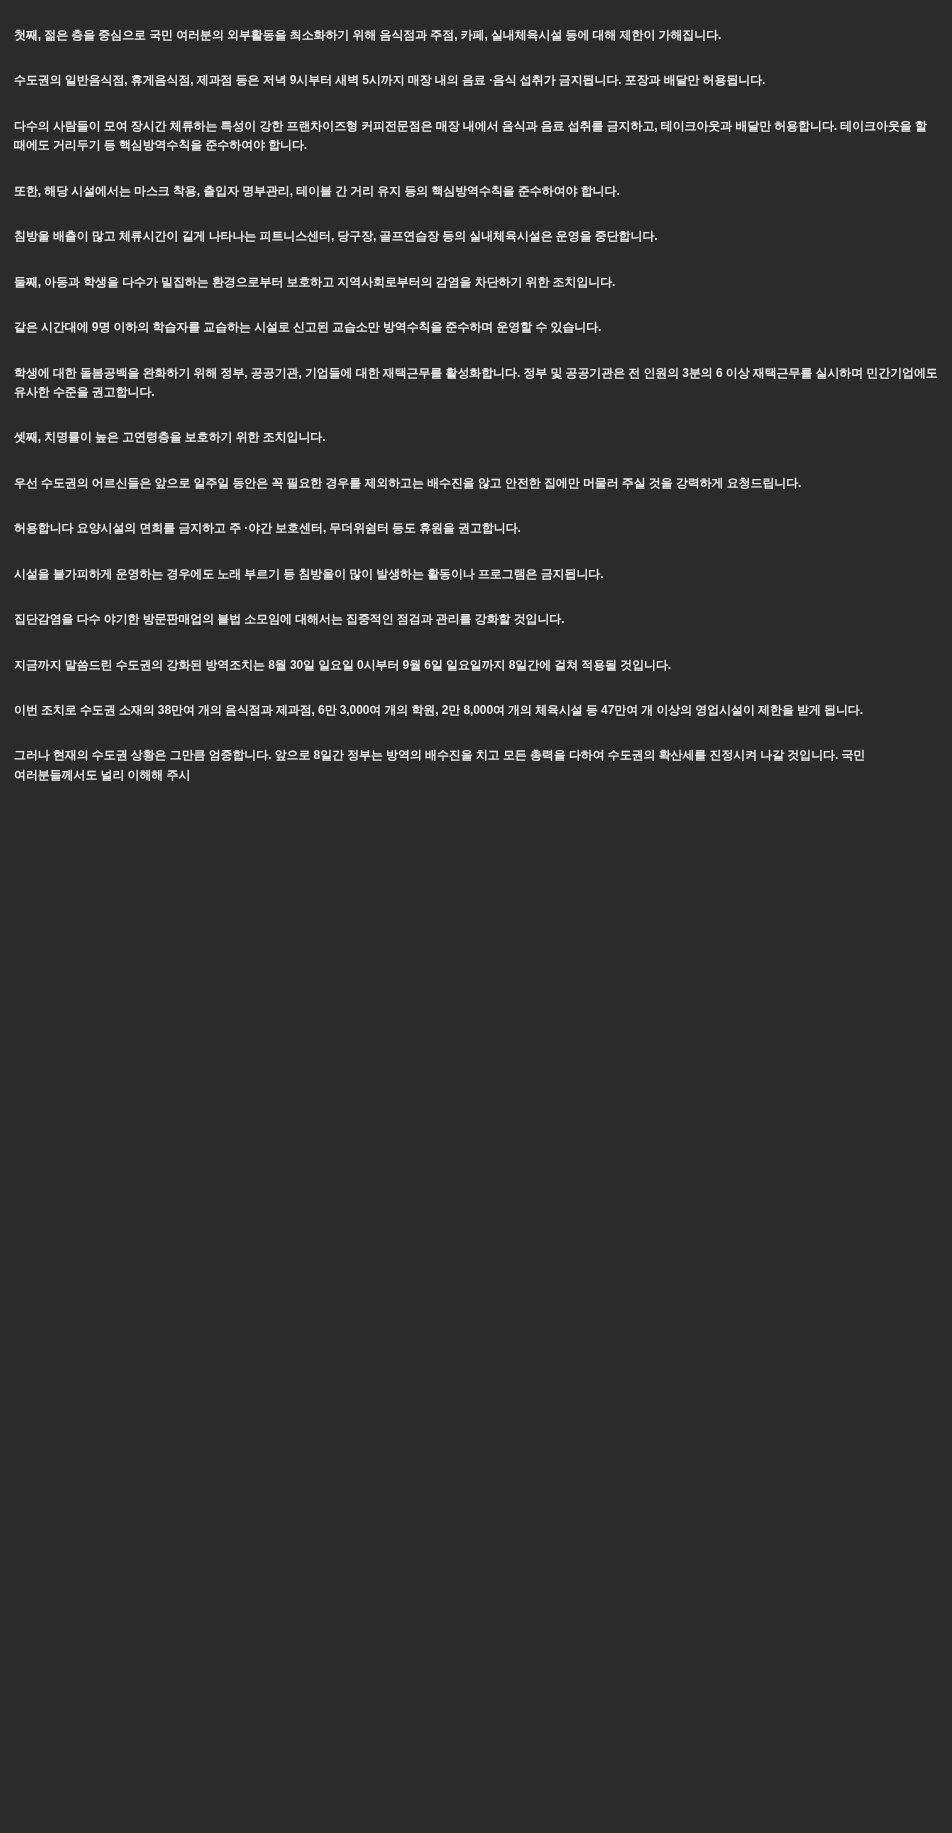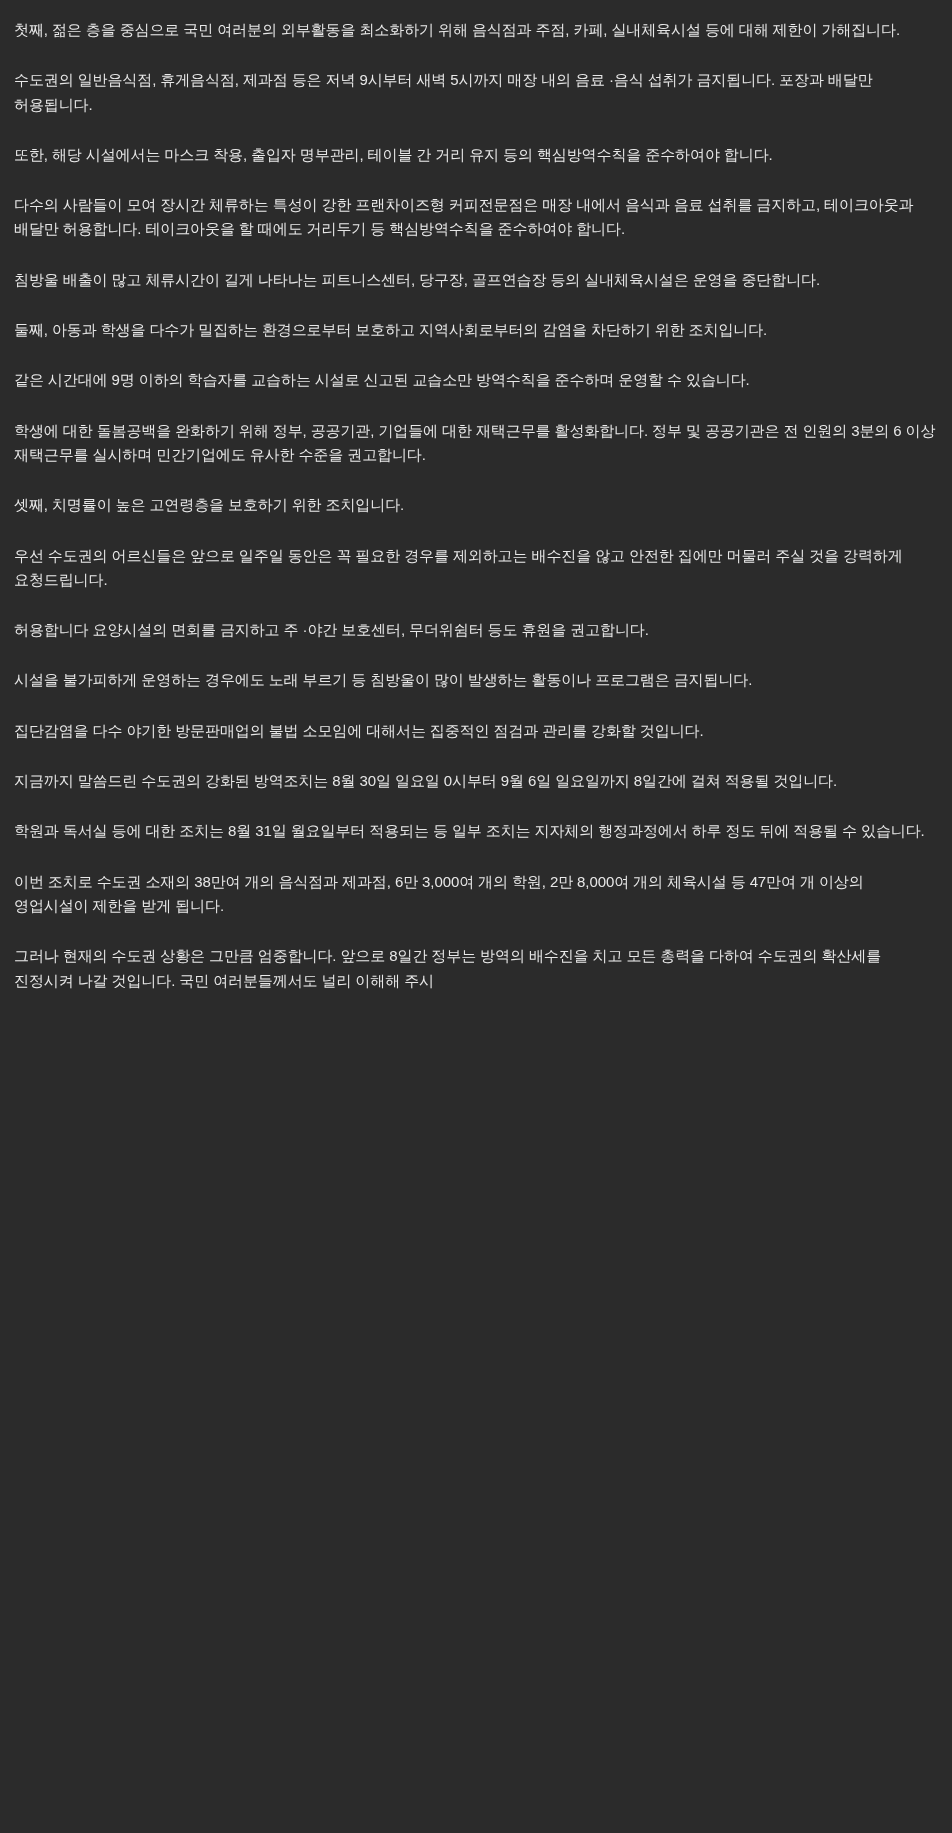--- a/index.html
+++ b/index.html
@@ -14,47 +14,47 @@
   }
   #doc {
     width: 952px;
     min-height: 1833px;
     box-sizing: border-box;
     padding: 14px 14px 0 14px;
     background: #2b2b2b;
     color: #e9e9e9;
   }
   .para {
-    font-size: 15px;
+    font-size: 12px;
     line-height: 1.62;
     letter-spacing: -0.1px;
-    margin: 4px 0 26px 0;
+    margin: 12px 0 26px 0;
     color: #e8e8e8;
     white-space: normal;
     word-break: keep-all;
     overflow-wrap: break-word;
+    font-weight: bold;
   }
   .para:last-child {
     margin-bottom: 0;
   }
 </style>
 </head>
 <body>
 
 <div id="doc">
   <p class="para">첫째, 젊은 층을 중심으로 국민 여러분의 외부활동을 최소화하기 위해 음식점과 주점, 카페, 실내체육시설 등에 대해 제한이 가해집니다.</p>
   <p class="para">수도권의 일반음식점, 휴게음식점, 제과점 등은 저녁 9시부터 새벽 5시까지 매장 내의 음료 ·음식 섭취가 금지됩니다. 포장과 배달만 허용됩니다.</p>
+  <p class="para">다수의 사람들이 모여 장시간 체류하는 특성이 강한 프랜차이즈형 커피전문점은 매장 내에서 음식과 음료 섭취를 금지하고, 테이크아웃과 배달만 허용합니다. 테이크아웃을 할 때에도 거리두기 등 핵심방역수칙을 준수하여야 합니다.</p>
   <p class="para">또한, 해당 시설에서는 마스크 착용, 출입자 명부관리, 테이블 간 거리 유지 등의 핵심방역수칙을 준수하여야 합니다.</p>
-  <p class="para">다수의 사람들이 모여 장시간 체류하는 특성이 강한 프랜차이즈형 커피전문점은 매장 내에서 음식과 음료 섭취를 금지하고, 테이크아웃과 배달만 허용합니다. 테이크아웃을 할 때에도 거리두기 등 핵심방역수칙을 준수하여야 합니다.</p>
   <p class="para">침방울 배출이 많고 체류시간이 길게 나타나는 피트니스센터, 당구장, 골프연습장 등의 실내체육시설은 운영을 중단합니다.</p>
   <p class="para">둘째, 아동과 학생을 다수가 밀집하는 환경으로부터 보호하고 지역사회로부터의 감염을 차단하기 위한 조치입니다.</p>
   <p class="para">같은 시간대에 9명 이하의 학습자를 교습하는 시설로 신고된 교습소만 방역수칙을 준수하며 운영할 수 있습니다.</p>
   <p class="para">학생에 대한 돌봄공백을 완화하기 위해 정부, 공공기관, 기업들에 대한 재택근무를 활성화합니다. 정부 및 공공기관은 전 인원의 3분의 6 이상 재택근무를 실시하며 민간기업에도 유사한 수준을 권고합니다.</p>
   <p class="para">셋째, 치명률이 높은 고연령층을 보호하기 위한 조치입니다.</p>
   <p class="para">우선 수도권의 어르신들은 앞으로 일주일 동안은 꼭 필요한 경우를 제외하고는 배수진을 않고 안전한 집에만 머물러 주실 것을 강력하게 요청드립니다.</p>
   <p class="para">허용합니다 요양시설의 면회를 금지하고 주 ·야간 보호센터, 무더위쉼터 등도 휴원을 권고합니다.</p>
   <p class="para">시설을 불가피하게 운영하는 경우에도 노래 부르기 등 침방울이 많이 발생하는 활동이나 프로그램은 금지됩니다.</p>
   <p class="para">집단감염을 다수 야기한 방문판매업의 불법 소모임에 대해서는 집중적인 점검과 관리를 강화할 것입니다.</p>
   <p class="para">지금까지 말씀드린 수도권의 강화된 방역조치는 8월 30일 일요일 0시부터 9월 6일 일요일까지 8일간에 걸쳐 적용될 것입니다.</p>
-  <p class="para">학원과 독서실 등에 대한 조치는 8월 31일 월요일부터 적용되는 등 일부 조치는 지자체의 행정과정에서 하루 정도 뒤에 적용될 수 있습니다.</p>
   <p class="para">이번 조치로 수도권 소재의 38만여 개의 음식점과 제과점, 6만 3,000여 개의 학원, 2만 8,000여 개의 체육시설 등 47만여 개 이상의 영업시설이 제한을 받게 됩니다.</p>
   <p class="para">그러나 현재의 수도권 상황은 그만큼 엄중합니다. 앞으로 8일간 정부는 방역의 배수진을 치고 모든 총력을 다하여 수도권의 확산세를 진정시켜 나갈 것입니다. 국민 여러분들께서도 널리 이해해 주시</p>
 </div>
 
 </body></html>

